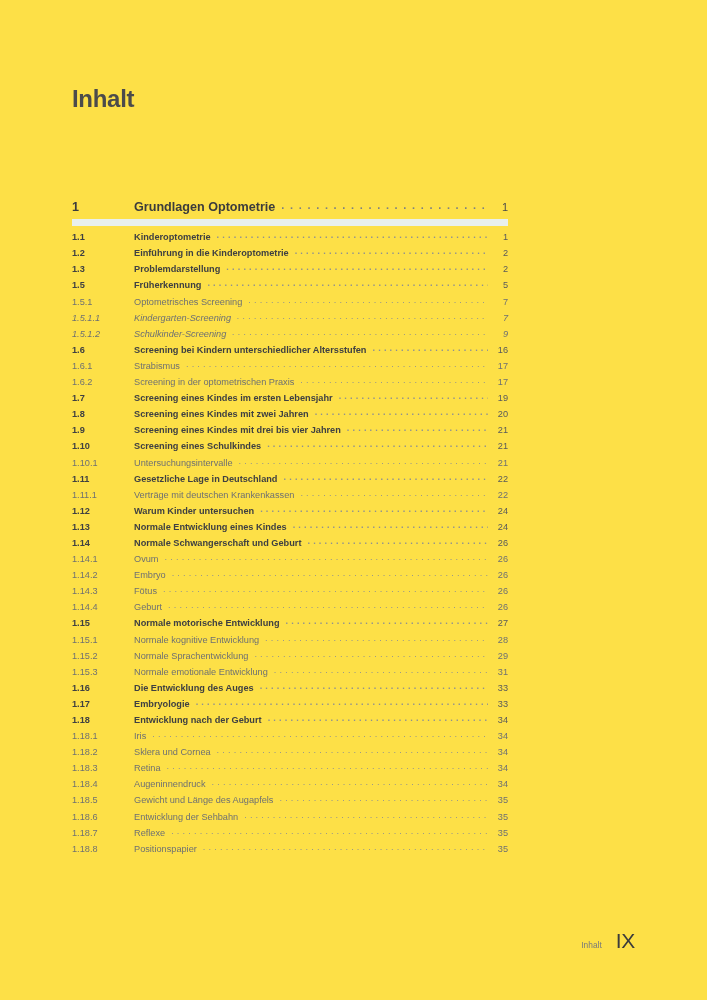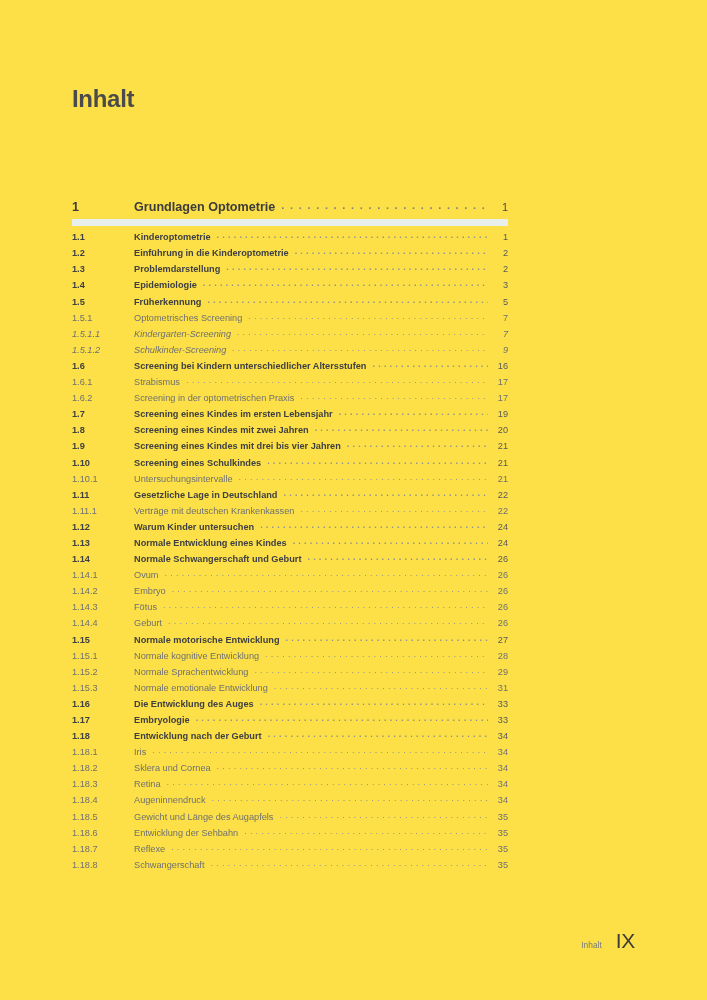--- a/index.html
+++ b/index.html
@@ -182,26 +182,20 @@
         <span class="leader"></span>
         <span class="pageno">2</span>
       </div>
       <div class="toc-row lvl-2">
         <span class="num">1.3</span>
         <span class="title">Problemdarstellung</span>
         <span class="leader"></span>
         <span class="pageno">2</span>
       </div>
       <div class="toc-row lvl-2">
-        <span class="num">1.4</span>
-        <span class="title">Epidemiologie</span>
-        <span class="leader"></span>
-        <span class="pageno">3</span>
-      </div>
-      <div class="toc-row lvl-2">
         <span class="num">1.5</span>
         <span class="title">Früherkennung</span>
         <span class="leader"></span>
         <span class="pageno">5</span>
       </div>
       <div class="toc-row lvl-3">
         <span class="num">1.5.1</span>
         <span class="title">Optometrisches Screening</span>
         <span class="leader"></span>
         <span class="pageno">7</span>
@@ -399,21 +393,21 @@
         <span class="pageno">35</span>
       </div>
       <div class="toc-row lvl-3">
         <span class="num">1.18.7</span>
         <span class="title">Reflexe</span>
         <span class="leader"></span>
         <span class="pageno">35</span>
       </div>
       <div class="toc-row lvl-3">
         <span class="num">1.18.8</span>
-        <span class="title">Schwangerschaft</span>
+        <span class="title">Positionspapier</span>
         <span class="leader"></span>
         <span class="pageno">35</span>
       </div>
     </div>
 
   <div class="footer">
     <span class="footer-label">Inhalt</span>
     <span class="footer-pageno">IX</span>
   </div>
 

